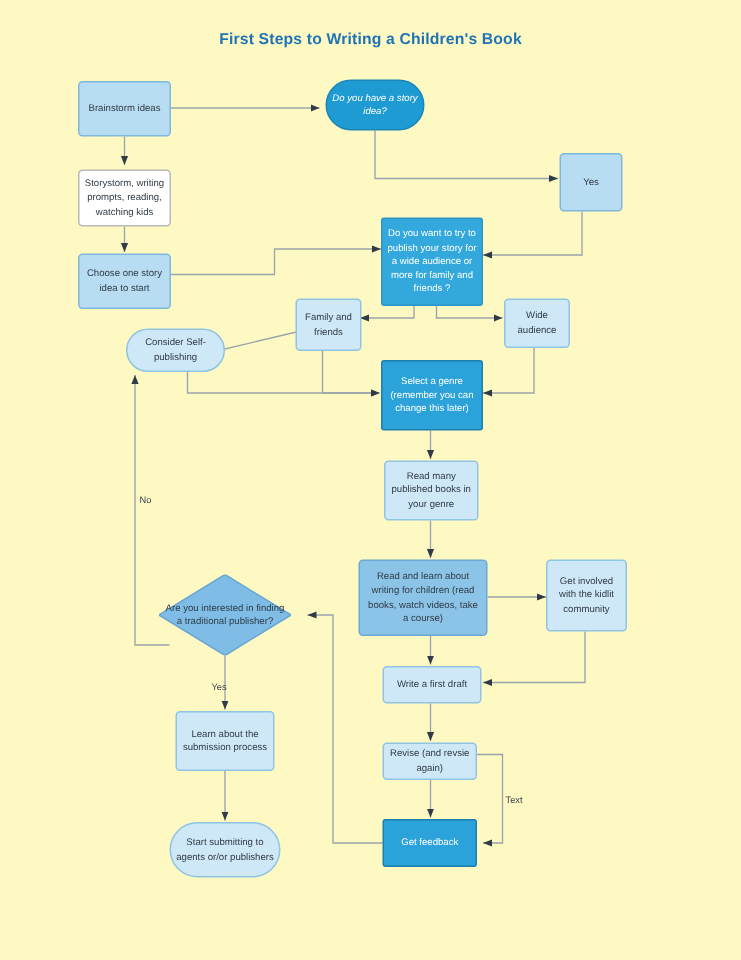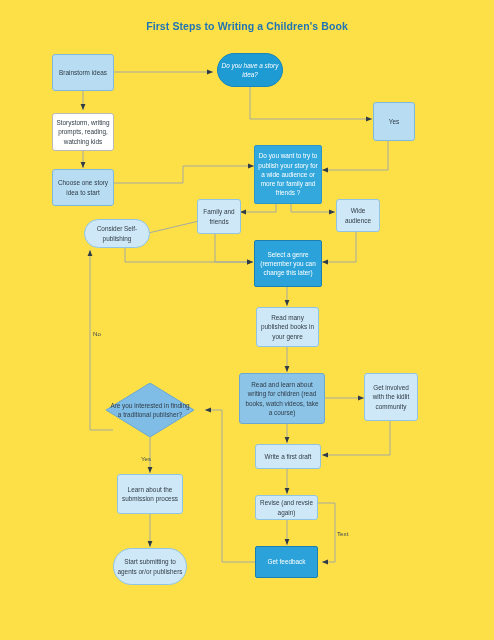--- a/index.html
+++ b/index.html
@@ -7,21 +7,21 @@
     padding: 0;
     background: #ffffff;
   }
   body {
     font-family: "Liberation Sans", sans-serif;
   }
   #canvas {
     position: relative;
     width: 494px;
     height: 640px;
-    background: #fde047;
+    background: #fef9c3;
     overflow: hidden;
   }
   #title {
     position: absolute;
     left: 0;
     top: 20px;
     width: 494px;
     text-align: center;
     font-size: 10.5px;
     font-weight: bold;

